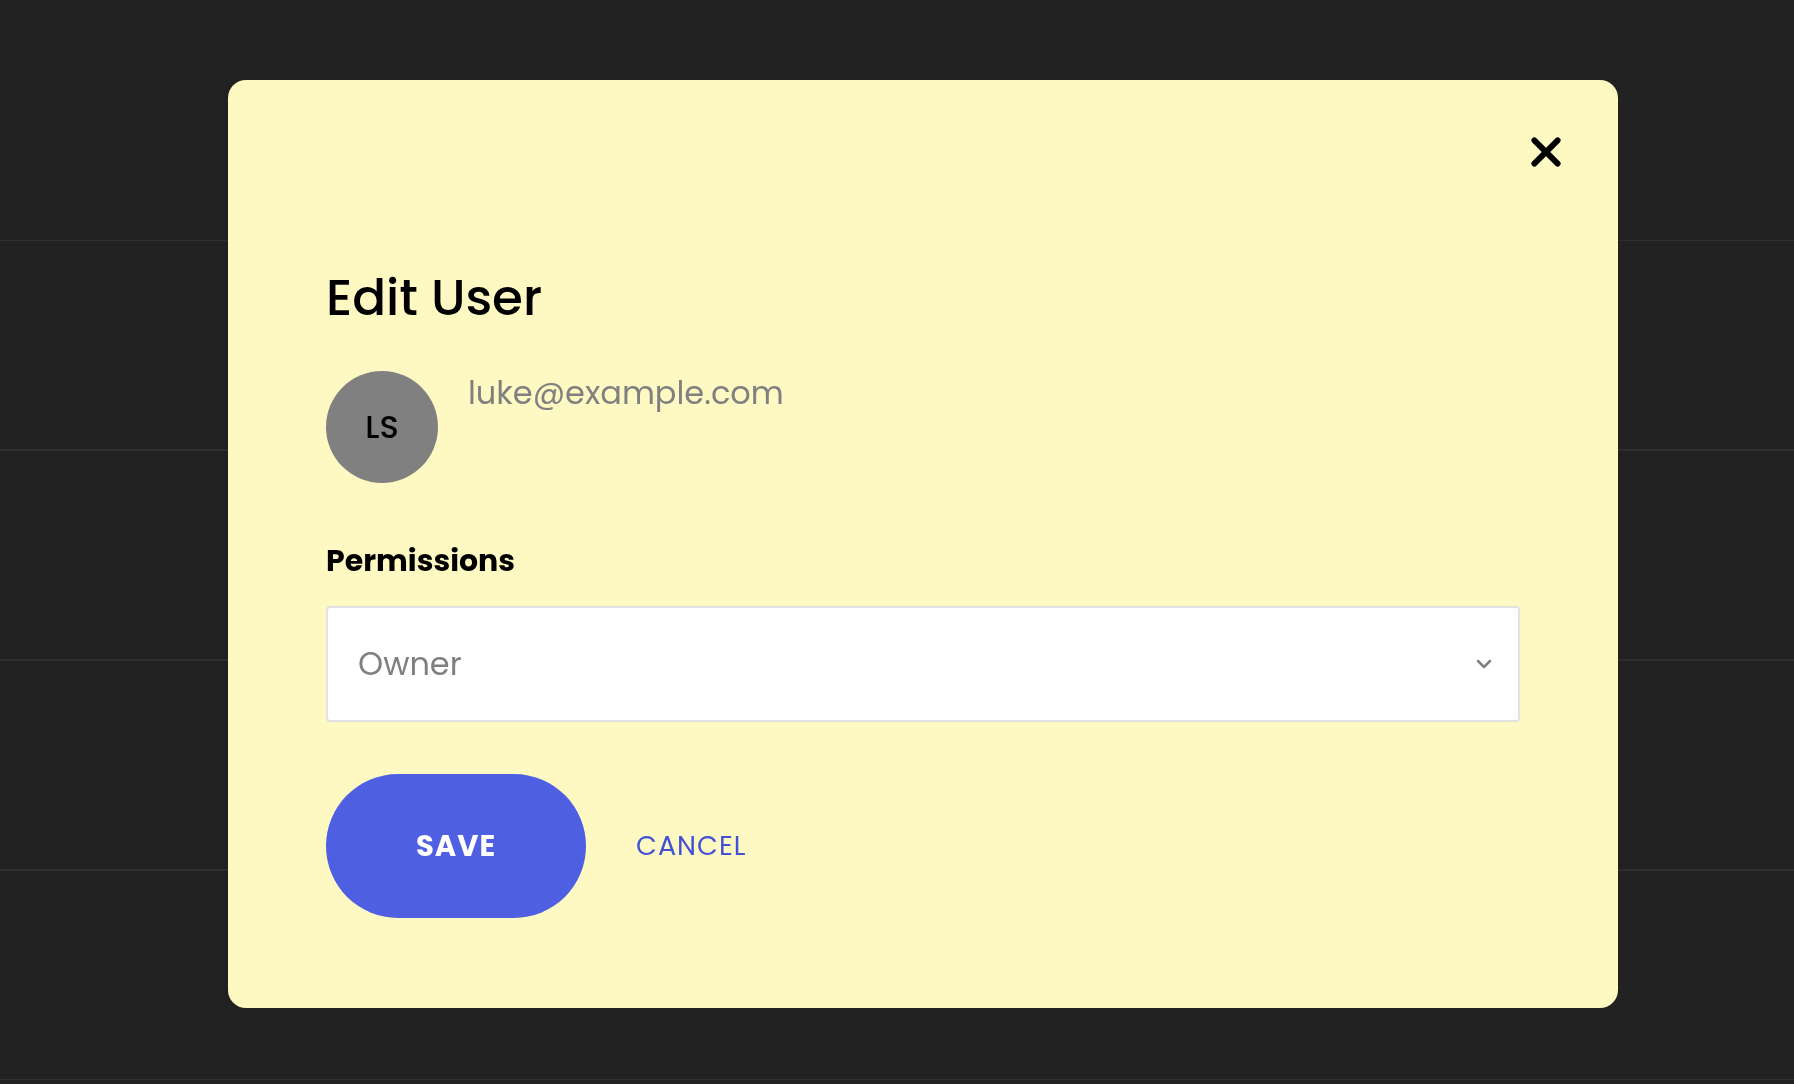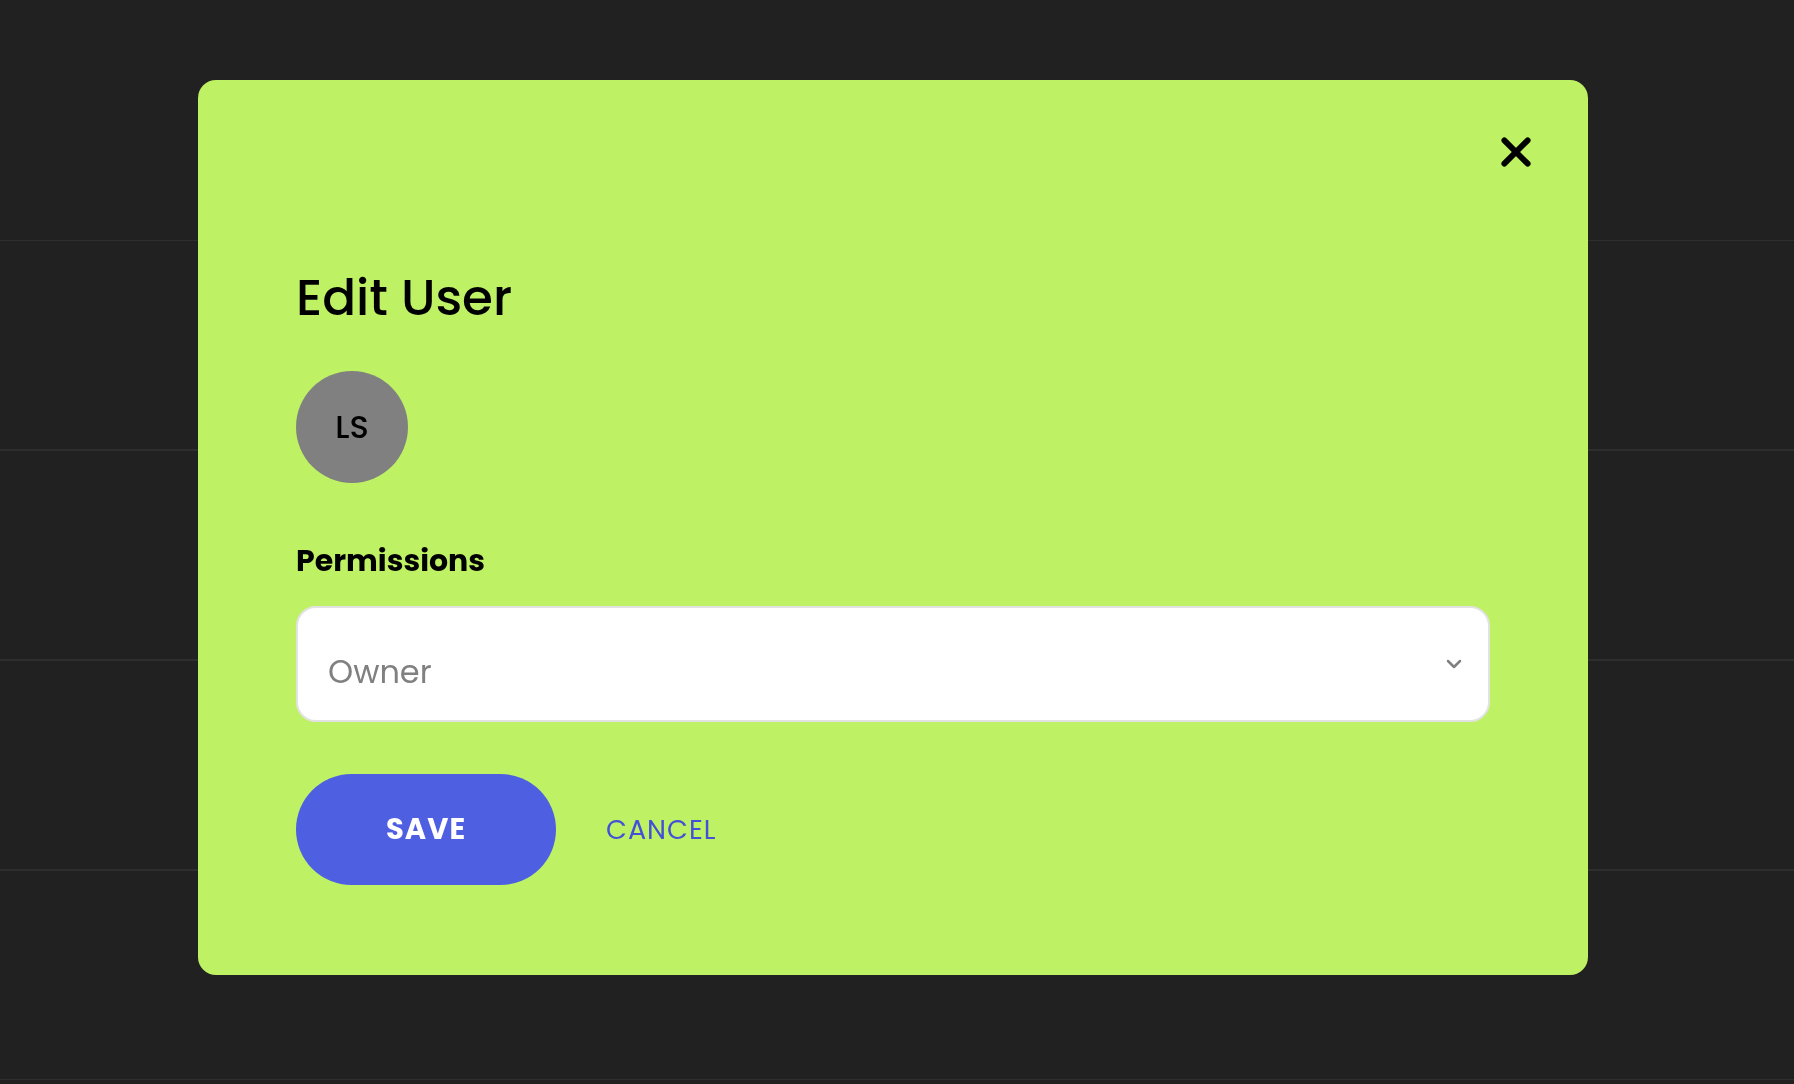--- a/index.html
+++ b/index.html
@@ -35,23 +35,23 @@
 
     .modal-backdrop {
       position: absolute;
       inset: 0;
       background: rgba(0,0,0,0.2);
     }
 
     .modal {
       position: absolute;
       top: 80px;
-      left: 198px;
+      left: 228px;
       width: 1390px;
-      background: #bef264;
+      background: #fef9c3;
       border-radius: 18px;
       padding: 50px 50px 90px 50px;
     }
 
     .close-btn {
       position: absolute;
       top: 48px;
       right: 48px;
       background: none;
       border: none;
@@ -117,23 +117,23 @@
 
     .select-wrap {
       position: relative;
       width: 1200px;
       max-width: 100%;
     }
     .select {
       width: 100%;
       height: 116px;
       border: 2px solid #e2e2e2;
-      border-radius: 20px;
+      border-radius: 4px;
       background: #fff;
-      padding: 8px 60px 0 30px;
+      padding: 0 60px 0 30px;
       font-size: 32px;
       color: #808080;
       font-weight: 400;
       appearance: none;
       -webkit-appearance: none;
       cursor: pointer;
       line-height: 112px;
     }
     .select-chevron {
       position: absolute;
@@ -153,21 +153,21 @@
       display: flex;
       align-items: center;
       gap: 50px;
       margin-top: 52px;
     }
     .btn-primary {
       background: #4f5fe1;
       color: #fff;
       border: none;
       border-radius: 999px;
-      height: 111px;
+      height: 144px;
       padding: 0 90px;
       font-size: 29px;
       font-weight: 700;
       letter-spacing: 1px;
       cursor: pointer;
     }
     .btn-secondary {
       background: none;
       border: none;
       color: #4351d6;
@@ -196,20 +196,21 @@
       </svg>
     </span>
   </button>
 
   <div class="content">
     <h1 class="title">Edit User</h1>
 
     <div class="user-block">
       <div class="avatar">LS</div>
       <div class="user-text">
+        <div class="email">luke@example.com</div>
       </div>
     </div>
 
     <div class="field-label">Permissions</div>
     <div class="select-wrap">
       <div class="select">Owner</div>
       <span class="select-chevron">
         <svg viewBox="0 0 24 24" fill="none" stroke="currentColor" stroke-width="2.5" stroke-linecap="round" stroke-linejoin="round">
           <polyline points="6 9 12 15 18 9"></polyline>
         </svg>

